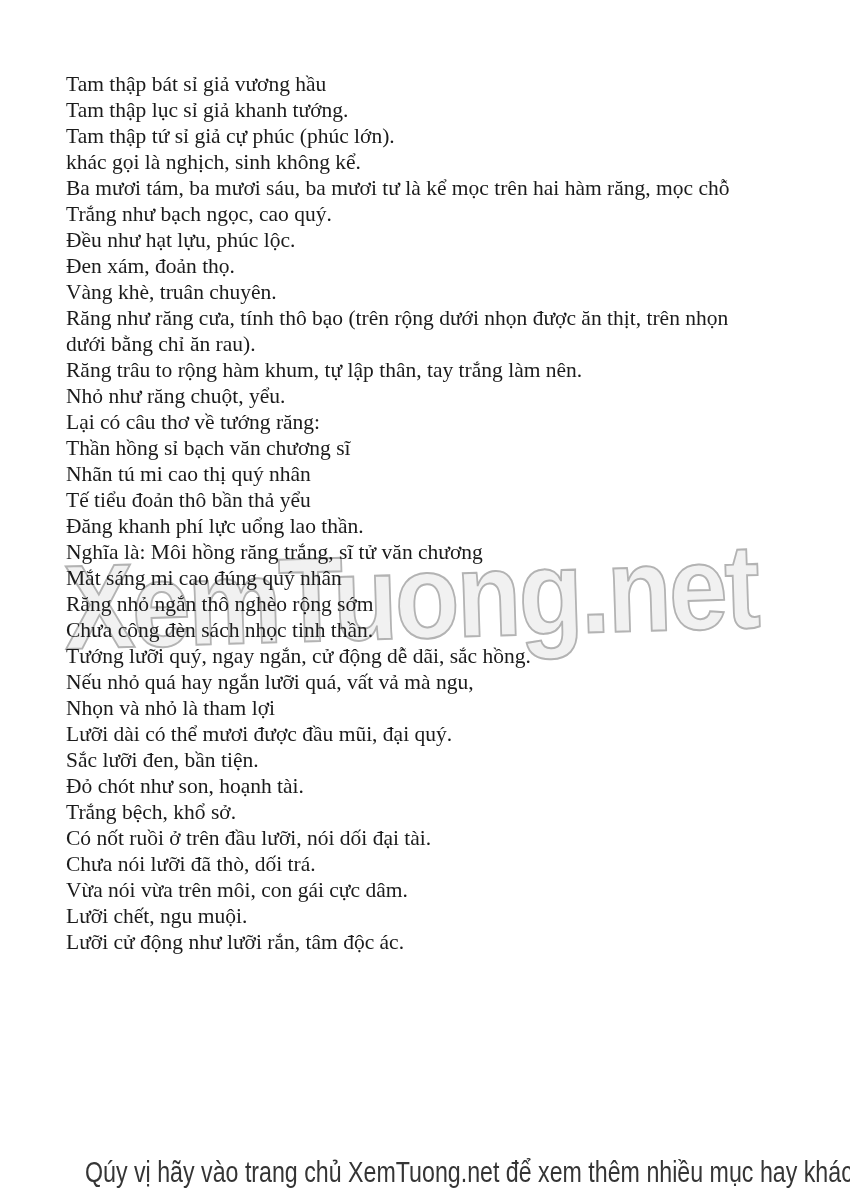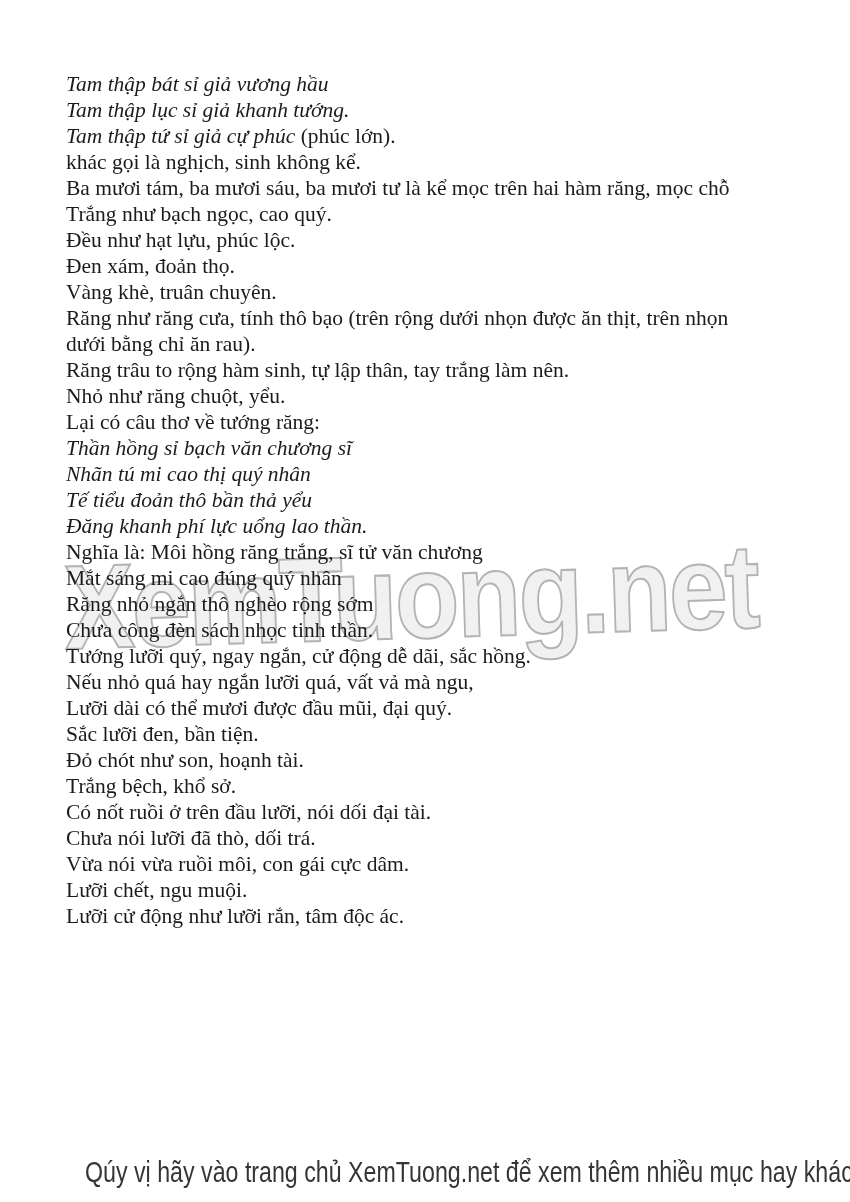--- a/index.html
+++ b/index.html
@@ -40,21 +40,21 @@
     top: 71px;
     z-index: 2;
     font-size: 21.5px;
     line-height: 26px;
     color: #1b1b1b;
   }
   .line {
     height: 26px;
     white-space: nowrap;
   }
-  .seg-italic { font-style: italic; }
+  .seg-italic { }
   
   #footer {
     position: absolute;
     left: 0;
     top: 1156px;
     width: 850px;
     z-index: 2;
     text-align: center;
     font-family: "Liberation Sans", sans-serif;
     font-size: 29px;
@@ -75,38 +75,39 @@
       <div class="line"><span class="seg-italic">Tam thập lục sỉ giả khanh tướng.</span></div>
       <div class="line"><span class="seg-italic">Tam thập tứ sỉ giả cự phúc</span><span class="seg-normal"> (phúc lớn).</span></div>
       <div class="line"><span class="seg-normal">khác gọi là nghịch, sinh không kể.</span></div>
       <div class="line"><span class="seg-normal">Ba mươi tám, ba mươi sáu, ba mươi tư là kể mọc trên hai hàm răng, mọc chỗ</span></div>
       <div class="line"><span class="seg-normal">Trắng như bạch ngọc, cao quý.</span></div>
       <div class="line"><span class="seg-normal">Đều như hạt lựu, phúc lộc.</span></div>
       <div class="line"><span class="seg-normal">Đen xám, đoản thọ.</span></div>
       <div class="line"><span class="seg-normal">Vàng khè, truân chuyên.</span></div>
       <div class="line"><span class="seg-normal">Răng như răng cưa, tính thô bạo (trên rộng dưới nhọn được ăn thịt, trên nhọn</span></div>
       <div class="line"><span class="seg-normal">dưới bằng chỉ ăn rau).</span></div>
-      <div class="line"><span class="seg-normal">Răng trâu to rộng hàm sinh, tự lập thân, tay trắng làm nên.</span></div>
+      <div class="line"><span class="seg-normal">Răng trâu to rộng hàm khum, tự lập thân, tay trắng làm nên.</span></div>
       <div class="line"><span class="seg-normal">Nhỏ như răng chuột, yểu.</span></div>
       <div class="line"><span class="seg-normal">Lại có câu thơ về tướng răng:</span></div>
       <div class="line"><span class="seg-italic">Thần hồng sỉ bạch văn chương sĩ</span></div>
       <div class="line"><span class="seg-italic">Nhãn tú mi cao thị quý nhân</span></div>
       <div class="line"><span class="seg-italic">Tế tiểu đoản thô bần thả yểu</span></div>
       <div class="line"><span class="seg-italic">Đăng khanh phí lực uổng lao thần.</span></div>
       <div class="line"><span class="seg-normal">Nghĩa là: Môi hồng răng trắng, sĩ tử văn chương</span></div>
       <div class="line"><span class="seg-normal">Mắt sáng mi cao đúng quý nhân</span></div>
       <div class="line"><span class="seg-normal">Răng nhỏ ngắn thô nghèo rộng sớm</span></div>
       <div class="line"><span class="seg-normal">Chưa công đèn sách nhọc tinh thần.</span></div>
       <div class="line"><span class="seg-normal">Tướng lưỡi quý, ngay ngắn, cử động dễ dãi, sắc hồng.</span></div>
       <div class="line"><span class="seg-normal">Nếu nhỏ quá hay ngắn lưỡi quá, vất vả mà ngu,</span></div>
+      <div class="line"><span class="seg-normal">Nhọn và nhỏ là tham lợi</span></div>
       <div class="line"><span class="seg-normal">Lưỡi dài có thể mươi được đầu mũi, đại quý.</span></div>
       <div class="line"><span class="seg-normal">Sắc lưỡi đen, bần tiện.</span></div>
       <div class="line"><span class="seg-normal">Đỏ chót như son, hoạnh tài.</span></div>
       <div class="line"><span class="seg-normal">Trắng bệch, khổ sở.</span></div>
       <div class="line"><span class="seg-normal">Có nốt ruồi ở trên đầu lưỡi, nói dối đại tài.</span></div>
       <div class="line"><span class="seg-normal">Chưa nói lưỡi đã thò, dối trá.</span></div>
-      <div class="line"><span class="seg-normal">Vừa nói vừa ruồi môi, con gái cực dâm.</span></div>
+      <div class="line"><span class="seg-normal">Vừa nói vừa trên môi, con gái cực dâm.</span></div>
       <div class="line"><span class="seg-normal">Lưỡi chết, ngu muội.</span></div>
       <div class="line"><span class="seg-normal">Lưỡi cử động như lưỡi rắn, tâm độc ác.</span></div>
     </div>
 
   <div id="footer"><span>Qúy vị hãy vào trang chủ </span><span>XemTuong.net</span><span> để xem thêm nhiều mục hay khác</span></div>
 </main>
 
 </body></html>

